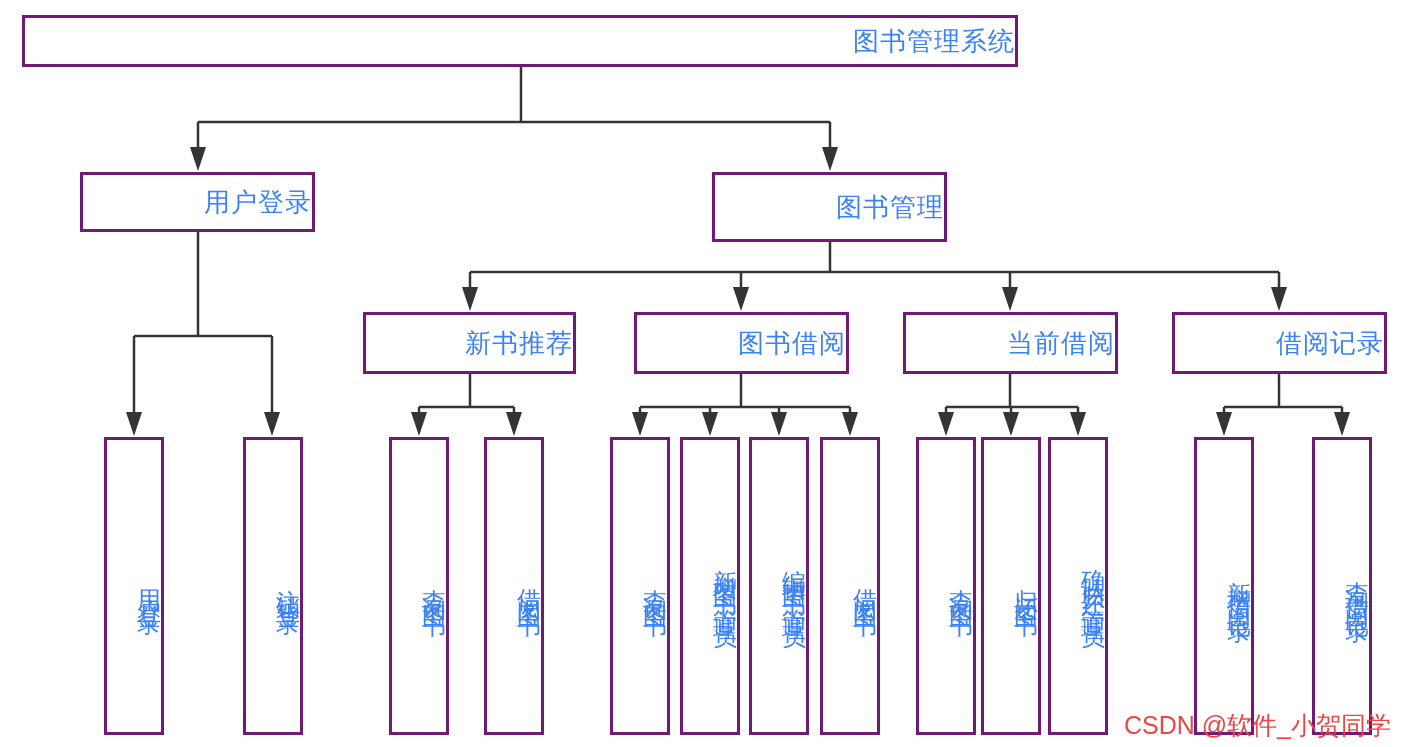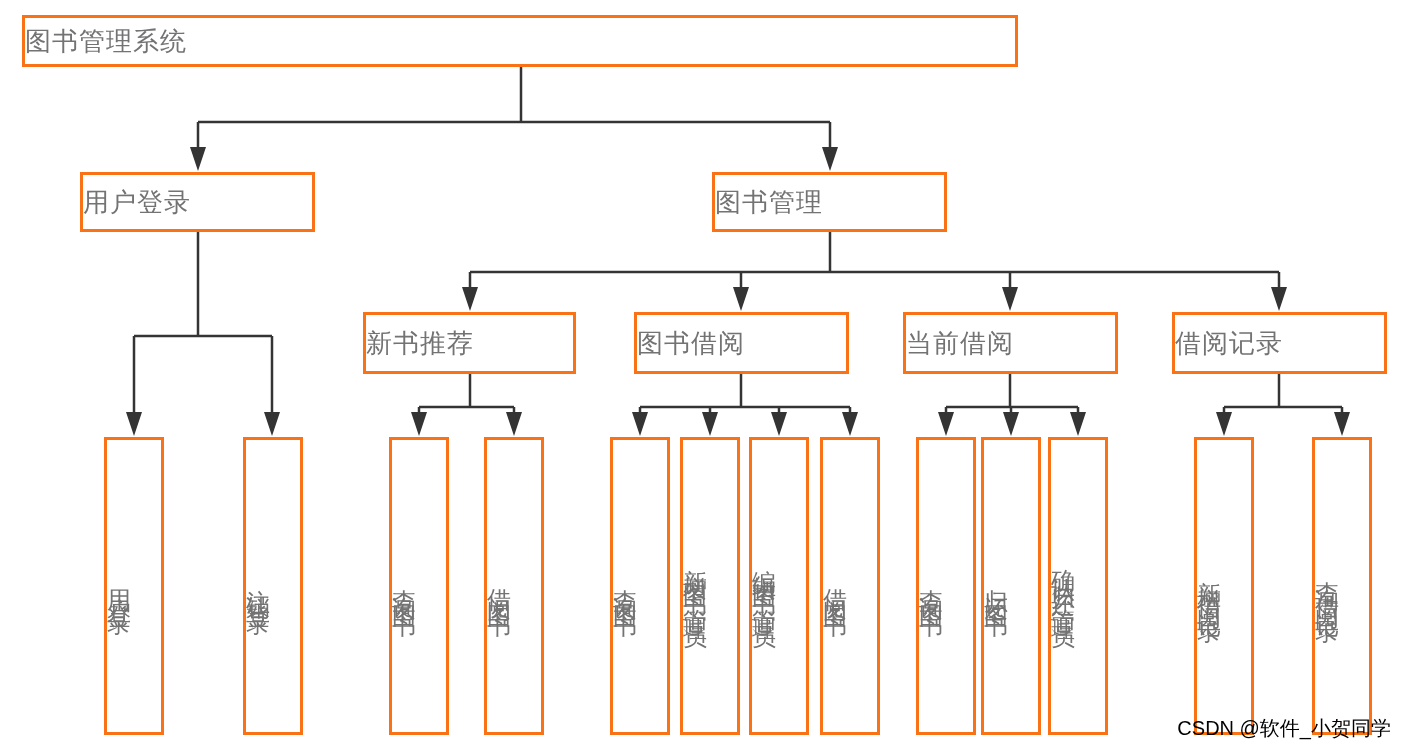--- a/index.html
+++ b/index.html
@@ -13,45 +13,45 @@
   }
   svg.wires {
     position: absolute;
     left: 0; top: 0;
     z-index: 0;
   }
   .node {
     position: absolute;
     box-sizing: border-box;
     background: #ffffff;
-    border: 3px solid #f97316;
+    border: 3px solid #701a75;
     display: flex;
     align-items: center;
-    justify-content: flex-start;
-    color: #737373;
+    justify-content: flex-end;
+    color: #3b82f6;
     z-index: 1;
   }
   .node.h .lbl {
     font-size: 26px;
     letter-spacing: 1px;
     white-space: nowrap;
   }
   .node.v .lbl {
     writing-mode: vertical-lr;
     text-orientation: mixed;
     font-size: 24px;
     line-height: 1;
     letter-spacing: 8px;
   }
   .watermark {
     position: absolute;
     right: 14px;
     bottom: 5px;
-    font-size: 20px;
-    color: #000000;
+    font-size: 25px;
+    color: #ef4444;
     z-index: 2;
     white-space: nowrap;
   }
 </style>
 </head>
 <body>
 
 <div class="canvas">
 
   <svg class="wires" width="1405" height="747" viewBox="0 0 1405 747">
@@ -85,21 +85,21 @@
     </g>
   </svg>
 
   <div class="node h" style="left:22px; top:15px; width:996px; height:52px;">
     <span class="lbl">图书管理系统</span>
   </div>
 
   <div class="node h" style="left:80px; top:172px; width:235px; height:60px;">
     <span class="lbl">用户登录</span>
   </div>
-  <div class="node h" style="left:712px; top:172px; width:235px; height:60px;">
+  <div class="node h" style="left:712px; top:172px; width:235px; height:70px;">
     <span class="lbl">图书管理</span>
   </div>
 
   <div class="node h" style="left:363px; top:312px; width:213px; height:62px;">
     <span class="lbl">新书推荐</span>
   </div>
   <div class="node h" style="left:903px; top:312px; width:215px; height:62px;">
     <span class="lbl">当前借阅</span>
   </div>
   <div class="node h" style="left:634px; top:312px; width:215px; height:62px;">

